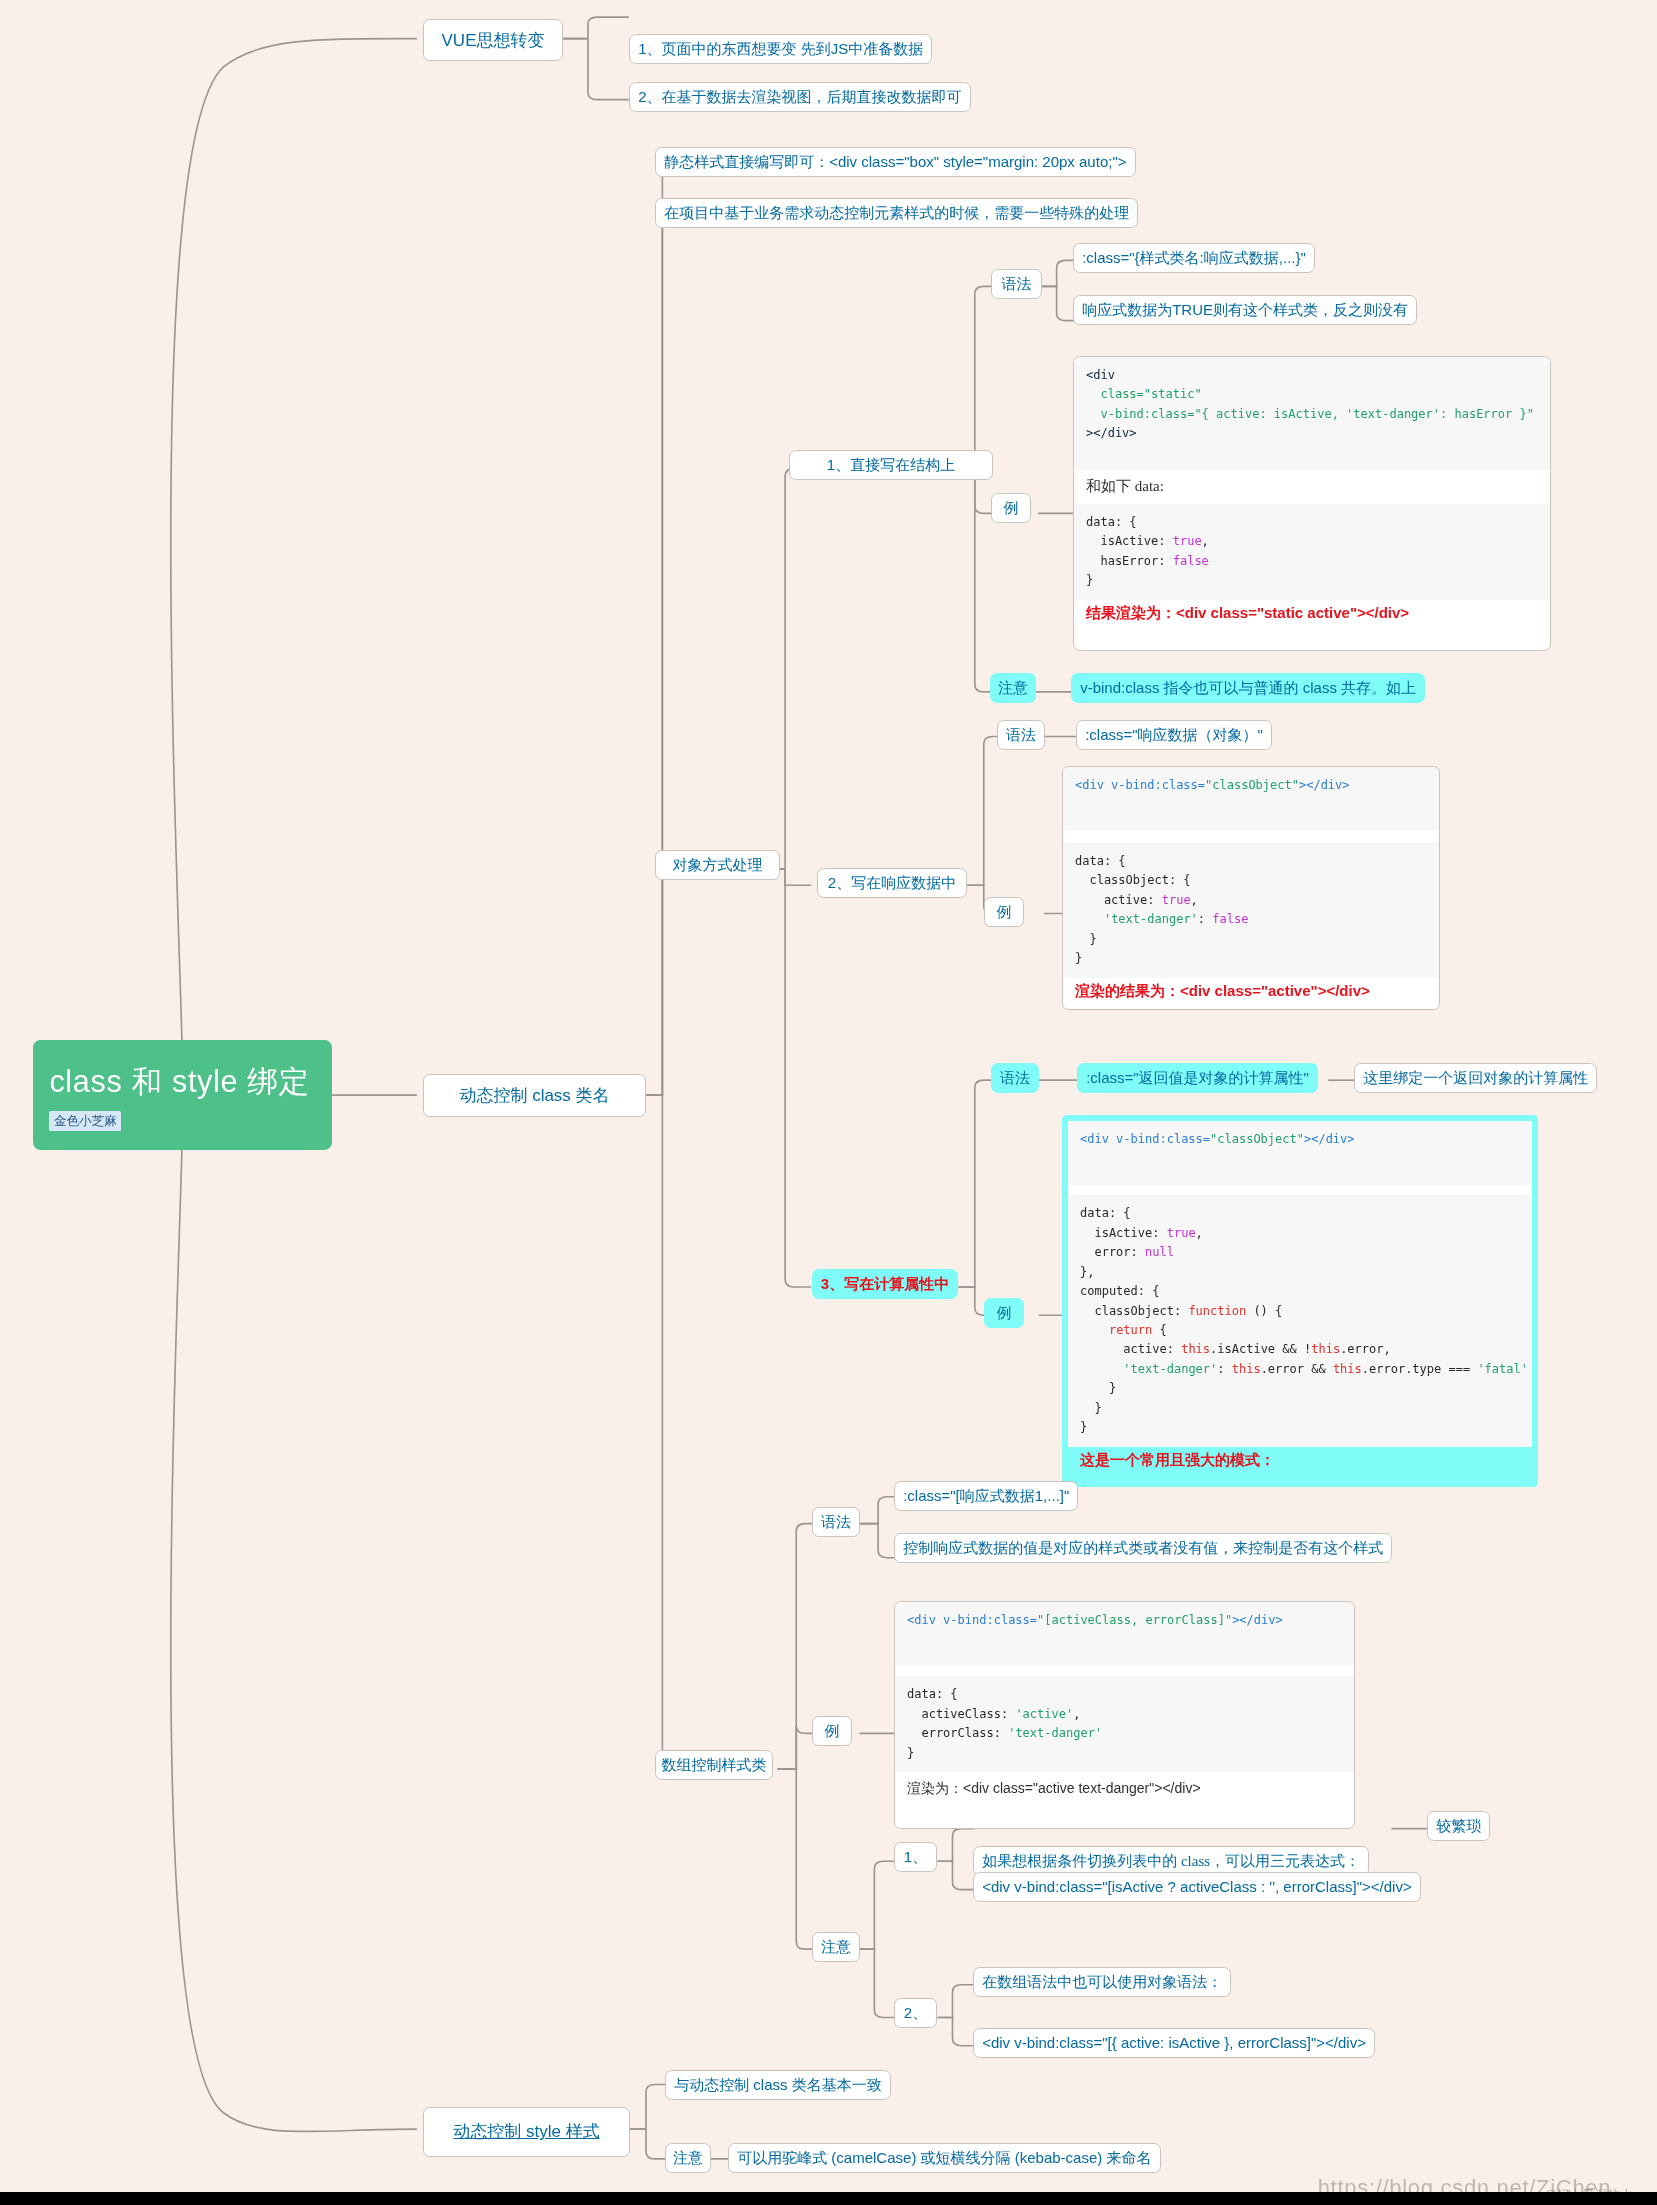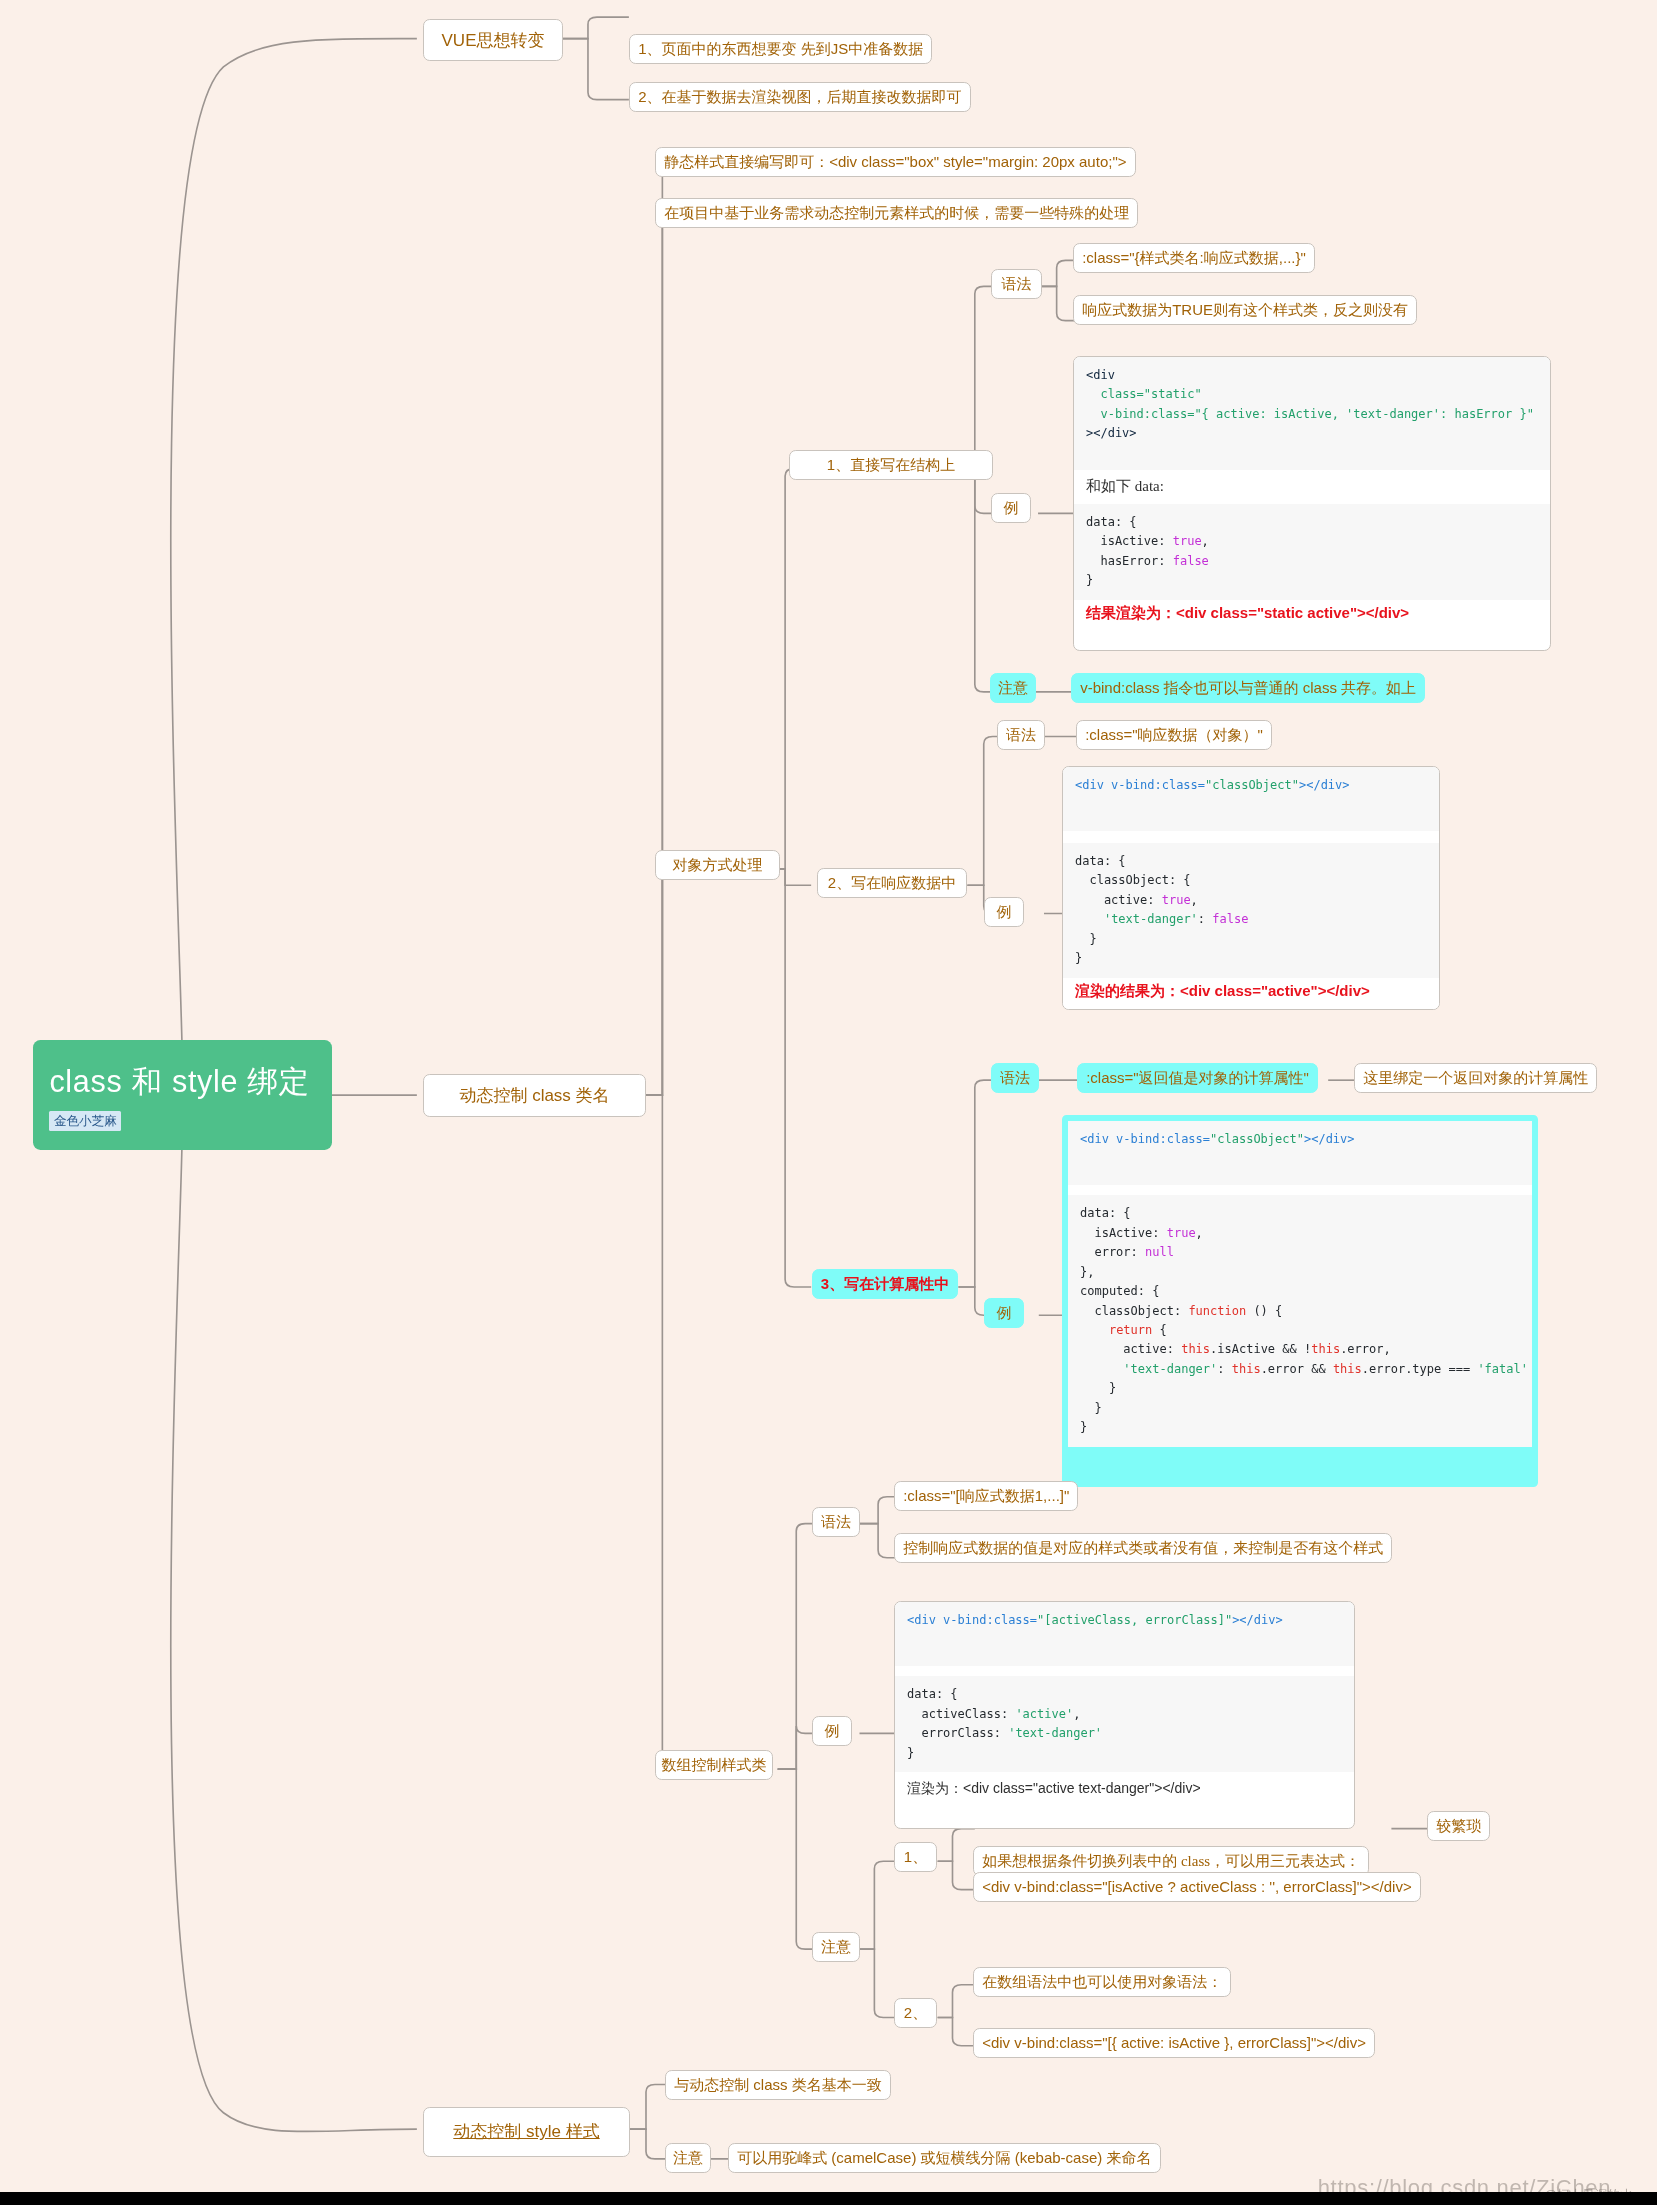--- a/index.html
+++ b/index.html
@@ -15,21 +15,21 @@
     overflow:hidden;
   }
   
   #links{position:absolute;left:0;top:0;width:1658px;height:2205px;}
   .node{
     position:absolute;
     box-sizing:border-box;
     background:#ffffff;
     border:0.7px solid #c9c3bd;
     border-radius:6.7px;
-    color:#a16207;
+    color:#0369a1;
     line-height:1.25;
     white-space:nowrap;
     display:flex;
     align-items:center;
     padding:5.2px 9.7px;
     font-size:15.6px;
   }
   .node.cyan{background:#7ffcf8;border-color:#7ffcf8;}
   .node.cyan-red{background:#7ffcf8;border-color:#7ffcf8;color:#e8121d;font-weight:bold;}
   .node.small{font-size:15px;padding:4.5px 8.2px;}
@@ -315,20 +315,21 @@
   error: <span class="tok-val">null</span>
 },
 computed: {
   classObject: <span class="tok-kw">function</span> () {
     <span class="tok-kw">return</span> {
       active: <span class="tok-this">this</span>.isActive &amp;&amp; !<span class="tok-this">this</span>.error,
       <span class="tok-str">'text-danger'</span>: <span class="tok-this">this</span>.error &amp;&amp; <span class="tok-this">this</span>.error.type === <span class="tok-str">'fatal'</span>
     }
   }
 }</div>
+    <div class="result oncyan">这是一个常用且强大的模式：</div>
   </div>
 
   <div class="node small" style="left:655px;top:1750px;width:118px;justify-content:center;">
     <span>数组控制样式类</span>
   </div>
   <div class="node small" style="left:812px;top:1507px;width:48px;justify-content:center;">
     <span>语法</span>
   </div>
   <div class="node small" style="left:894px;top:1481px;">
     <span>:class="[响应式数据1,...]"</span>

